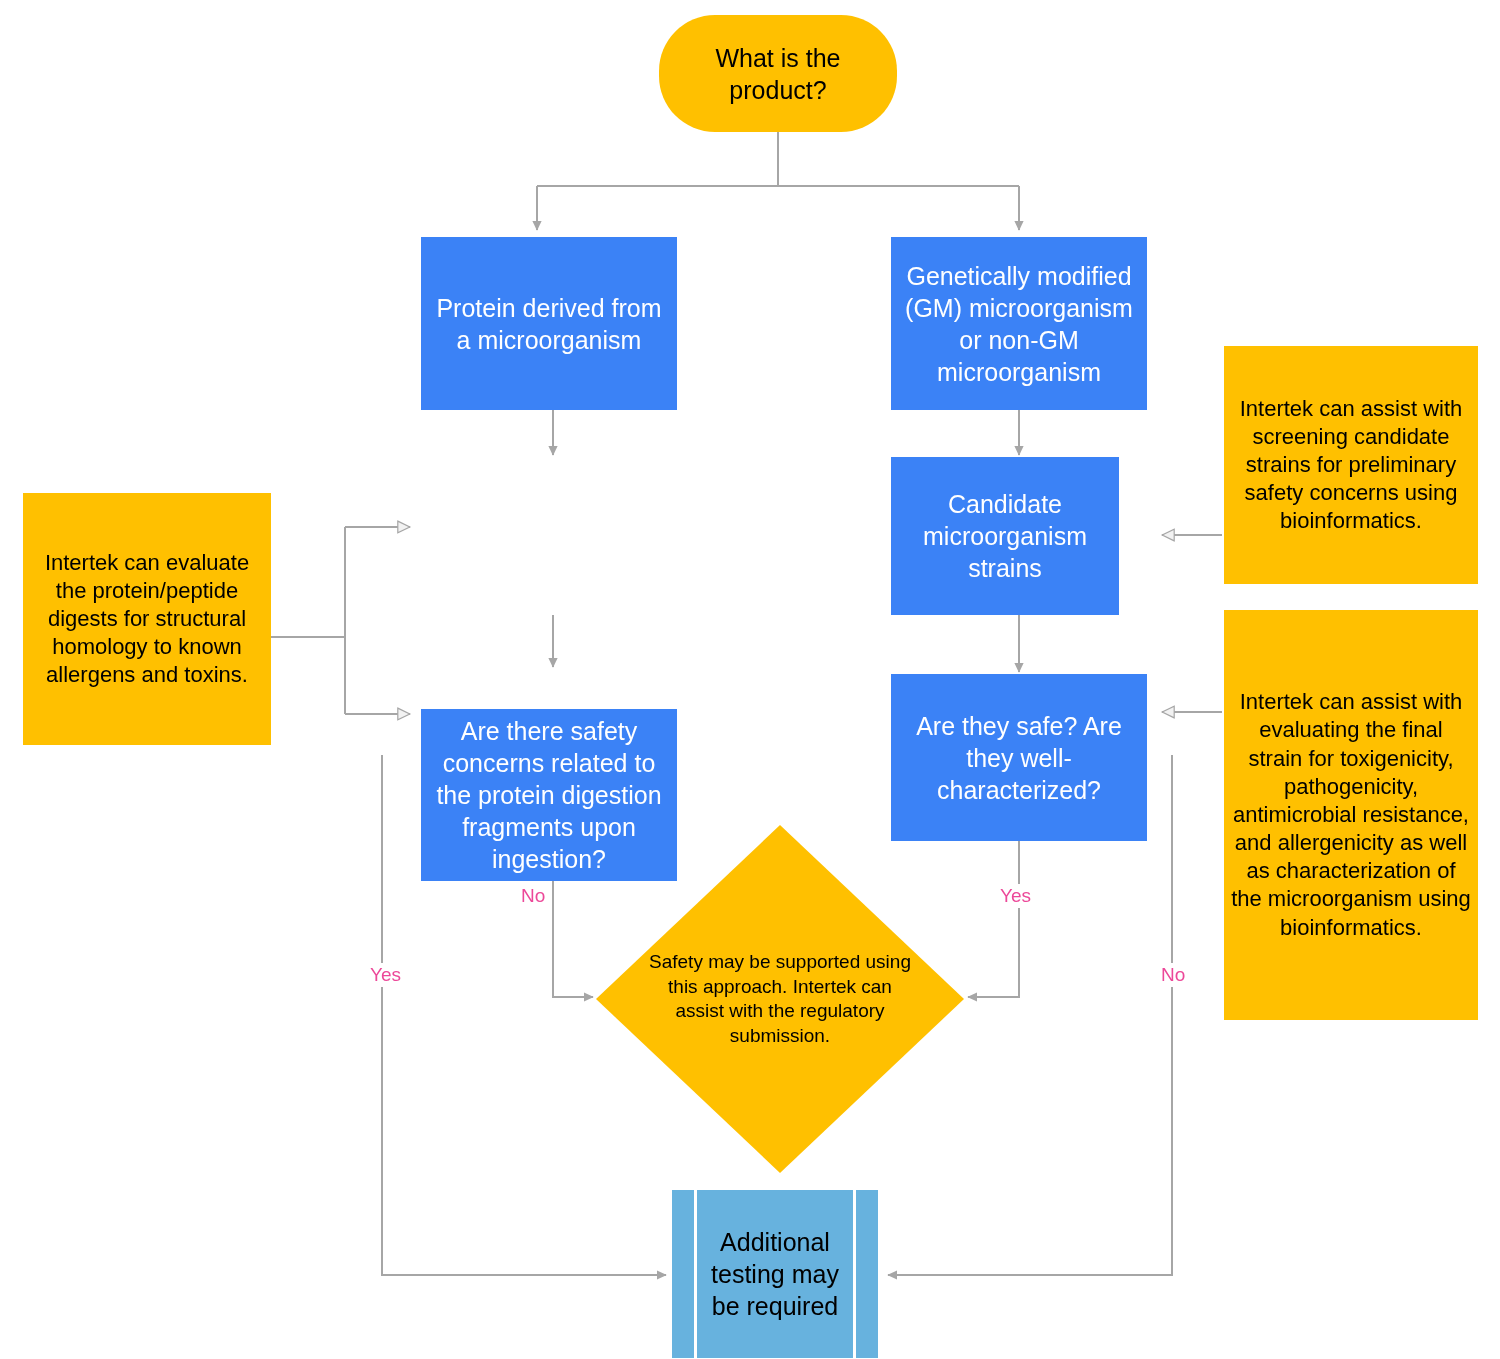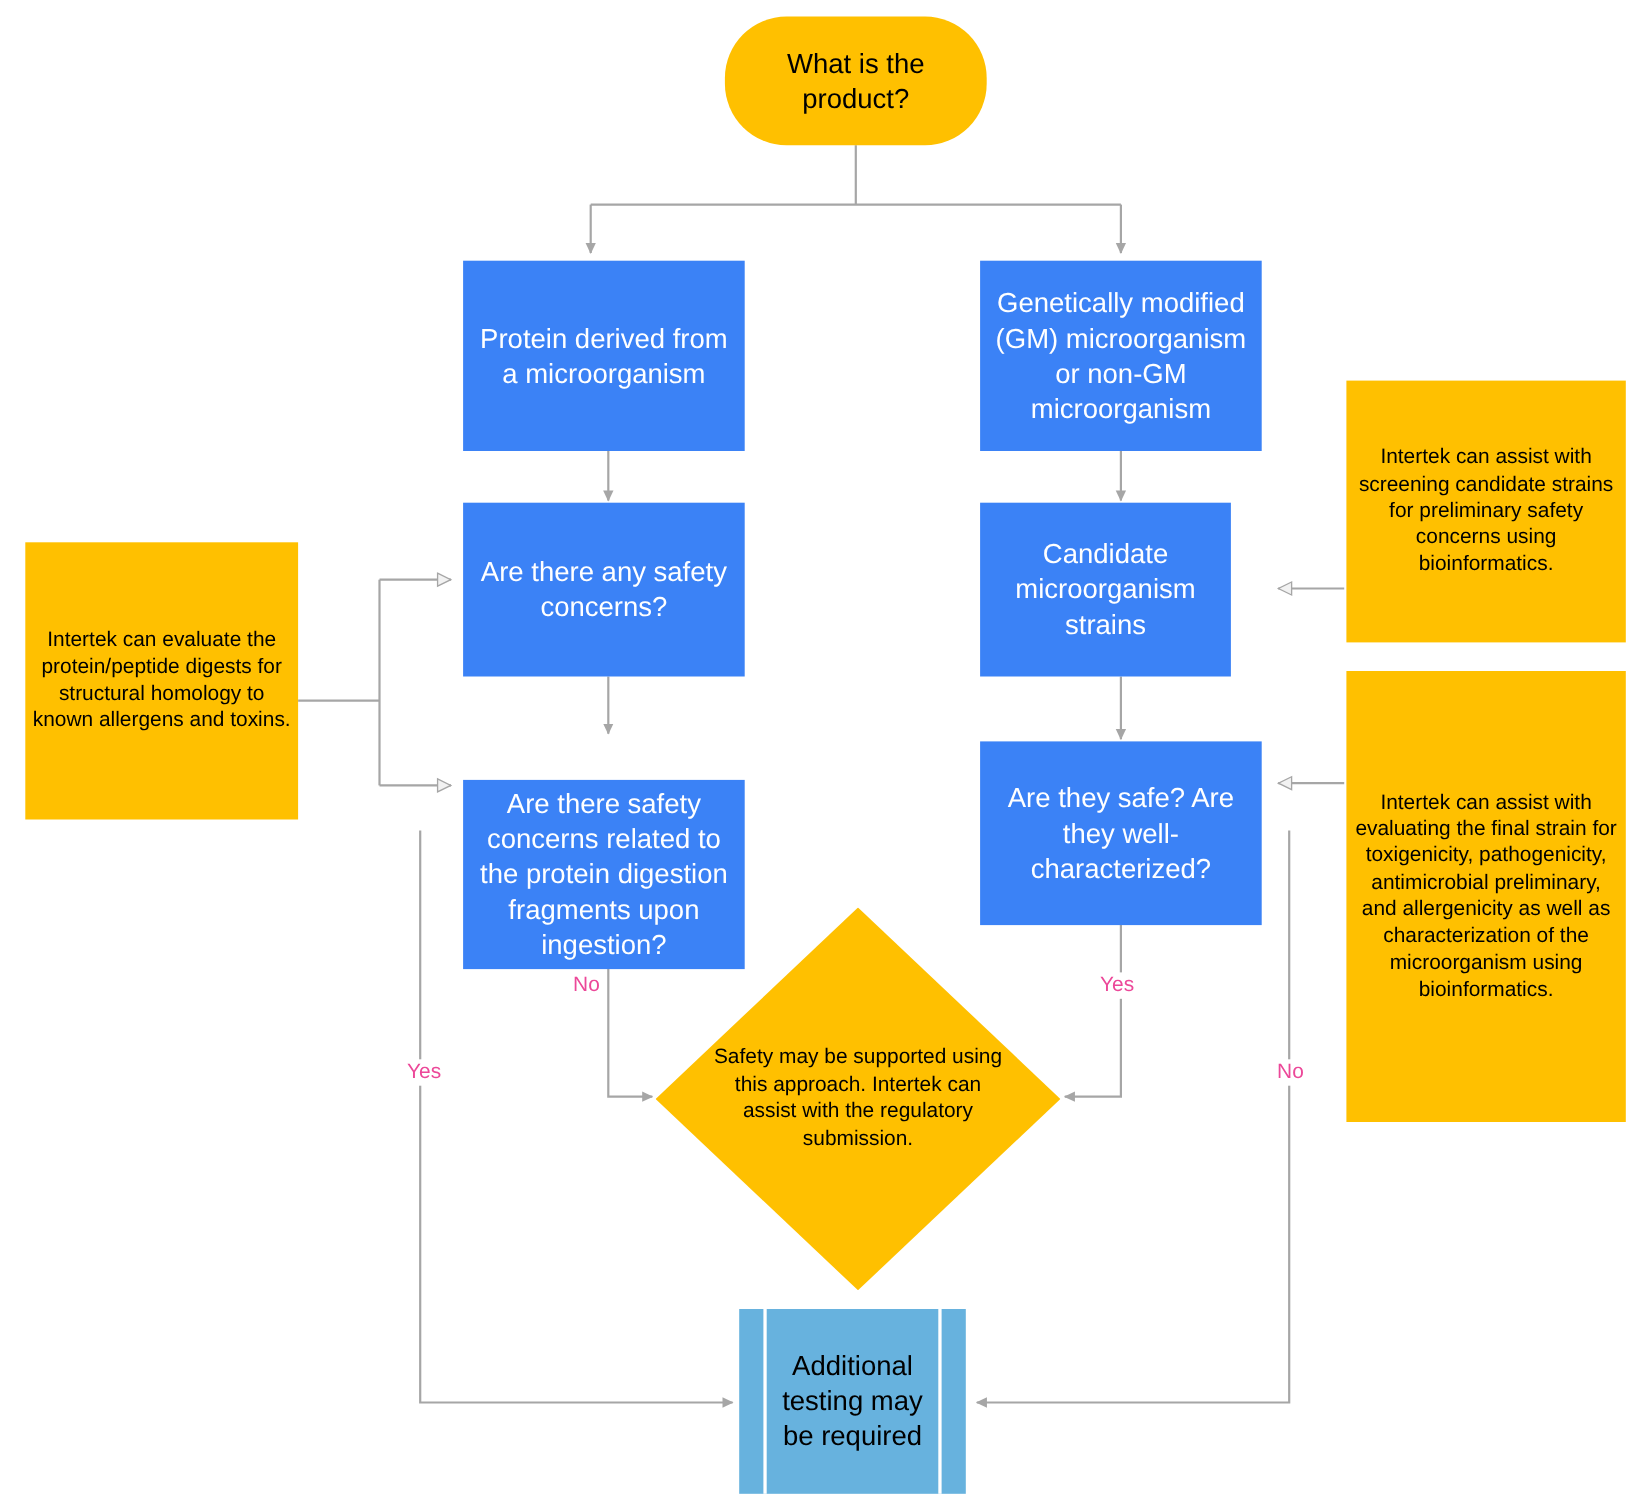--- a/index.html
+++ b/index.html
@@ -48,21 +48,21 @@
     font-size: 25px;
   }
   .process-dark {
     background: #3b82f6;
     color: #ffffff;
     font-size: 25px;
   }
   .note-yellow {
     background: #FFC000;
     color: #000000;
-    font-size: 19px;
+    font-size: 22px;
   }
   .predefined {
     background: #67B2DE;
     color: #000000;
     font-size: 25px;
   }
   .predefined .bar {
     position: absolute;
     top: 0;
     bottom: 0;
@@ -152,23 +152,20 @@
   </div>
 
   <div class="node process-dark" style="left:421px; top:237px; width:256px; height:173px;">
     <span class="node-text">Protein derived from a microorganism</span>
   </div>
 
   <div class="node process-dark" style="left:891px; top:237px; width:256px; height:173px;">
     <span class="node-text">Genetically modified (GM) microorganism or non-GM microorganism</span>
   </div>
 
-  <div class="node process-dark" style="left:421px; top:457px; width:256px; height:158px;">
-    <span class="node-text">Are there any safety concerns?</span>
-  </div>
 
   <div class="node process-dark" style="left:891px; top:457px; width:228px; height:158px;">
     <span class="node-text">Candidate microorganism strains</span>
   </div>
 
   <div class="node process-dark" style="left:421px; top:669px; width:256px; height:172px;margin-top:40px;">
     <span class="node-text">Are there safety concerns related to the protein digestion fragments upon ingestion?</span>
   </div>
 
   <div class="node process-dark" style="left:891px; top:674px; width:256px; height:167px;">
@@ -177,21 +174,21 @@
 
   <div class="node note-yellow" style="left:23px; top:493px; width:248px; height:252px;">
     <span class="node-text">Intertek can evaluate the protein/peptide digests for structural homology to known allergens and toxins.</span>
   </div>
 
   <div class="node note-yellow" style="left:1224px; top:346px; width:254px; height:238px;">
     <span class="node-text">Intertek can assist with screening candidate strains for preliminary safety concerns using bioinformatics.</span>
   </div>
 
   <div class="node note-yellow" style="left:1224px; top:610px; width:254px; height:410px;">
-    <span class="node-text">Intertek can assist with evaluating the final strain for toxigenicity, pathogenicity, antimicrobial preliminary, and allergenicity as well as characterization of the microorganism using bioinformatics.</span>
+    <span class="node-text">Intertek can assist with evaluating the final strain for toxigenicity, pathogenicity, antimicrobial resistance, and allergenicity as well as characterization of the microorganism using bioinformatics.</span>
   </div>
 
   <div class="decision-wrap" style="left:596px; top:825px; width:368px; height:348px;">
     <svg class="decision-shape" viewBox="0 0 368 348" xmlns="http://www.w3.org/2000/svg">
       <polygon points="184,0 368,174 184,348 0,174" fill="#FFC000"></polygon>
     </svg>
     <span class="decision-label">Safety may be supported using this approach. Intertek can assist with the regulatory submission.</span>
   </div>
 
   <div class="node predefined" style="left:672px; top:1190px; width:206px; height:168px; position:absolute;">

